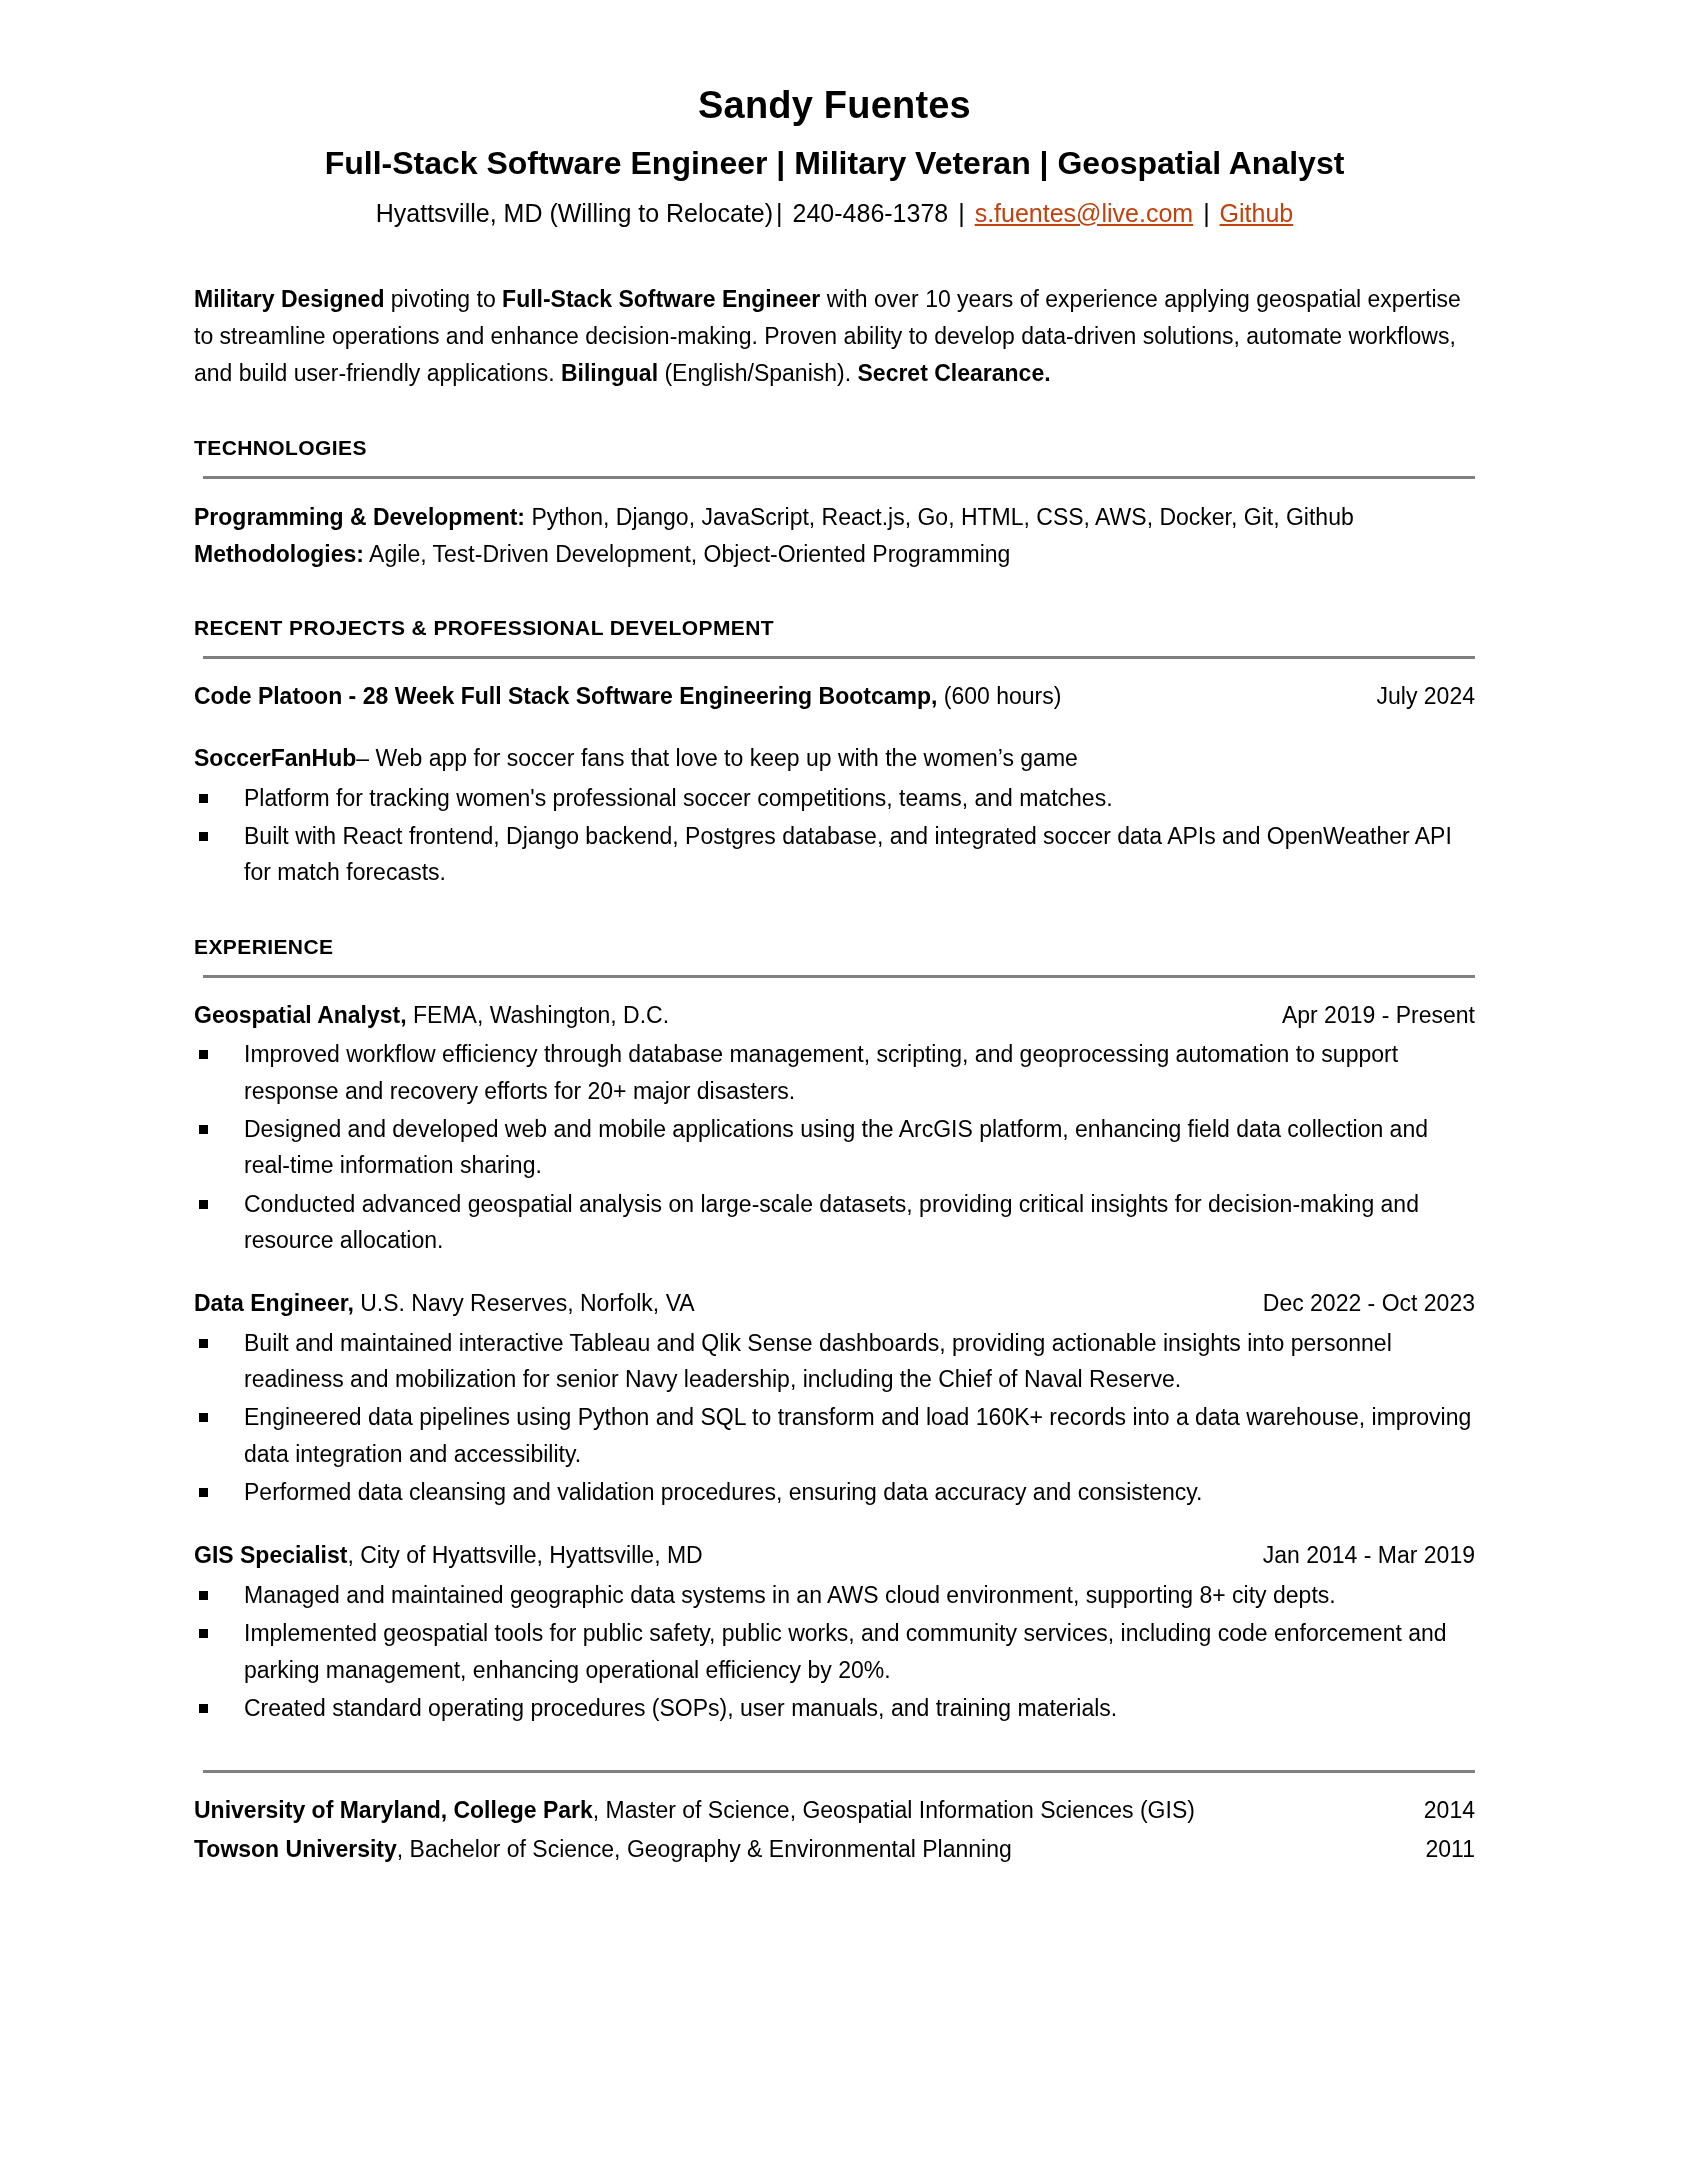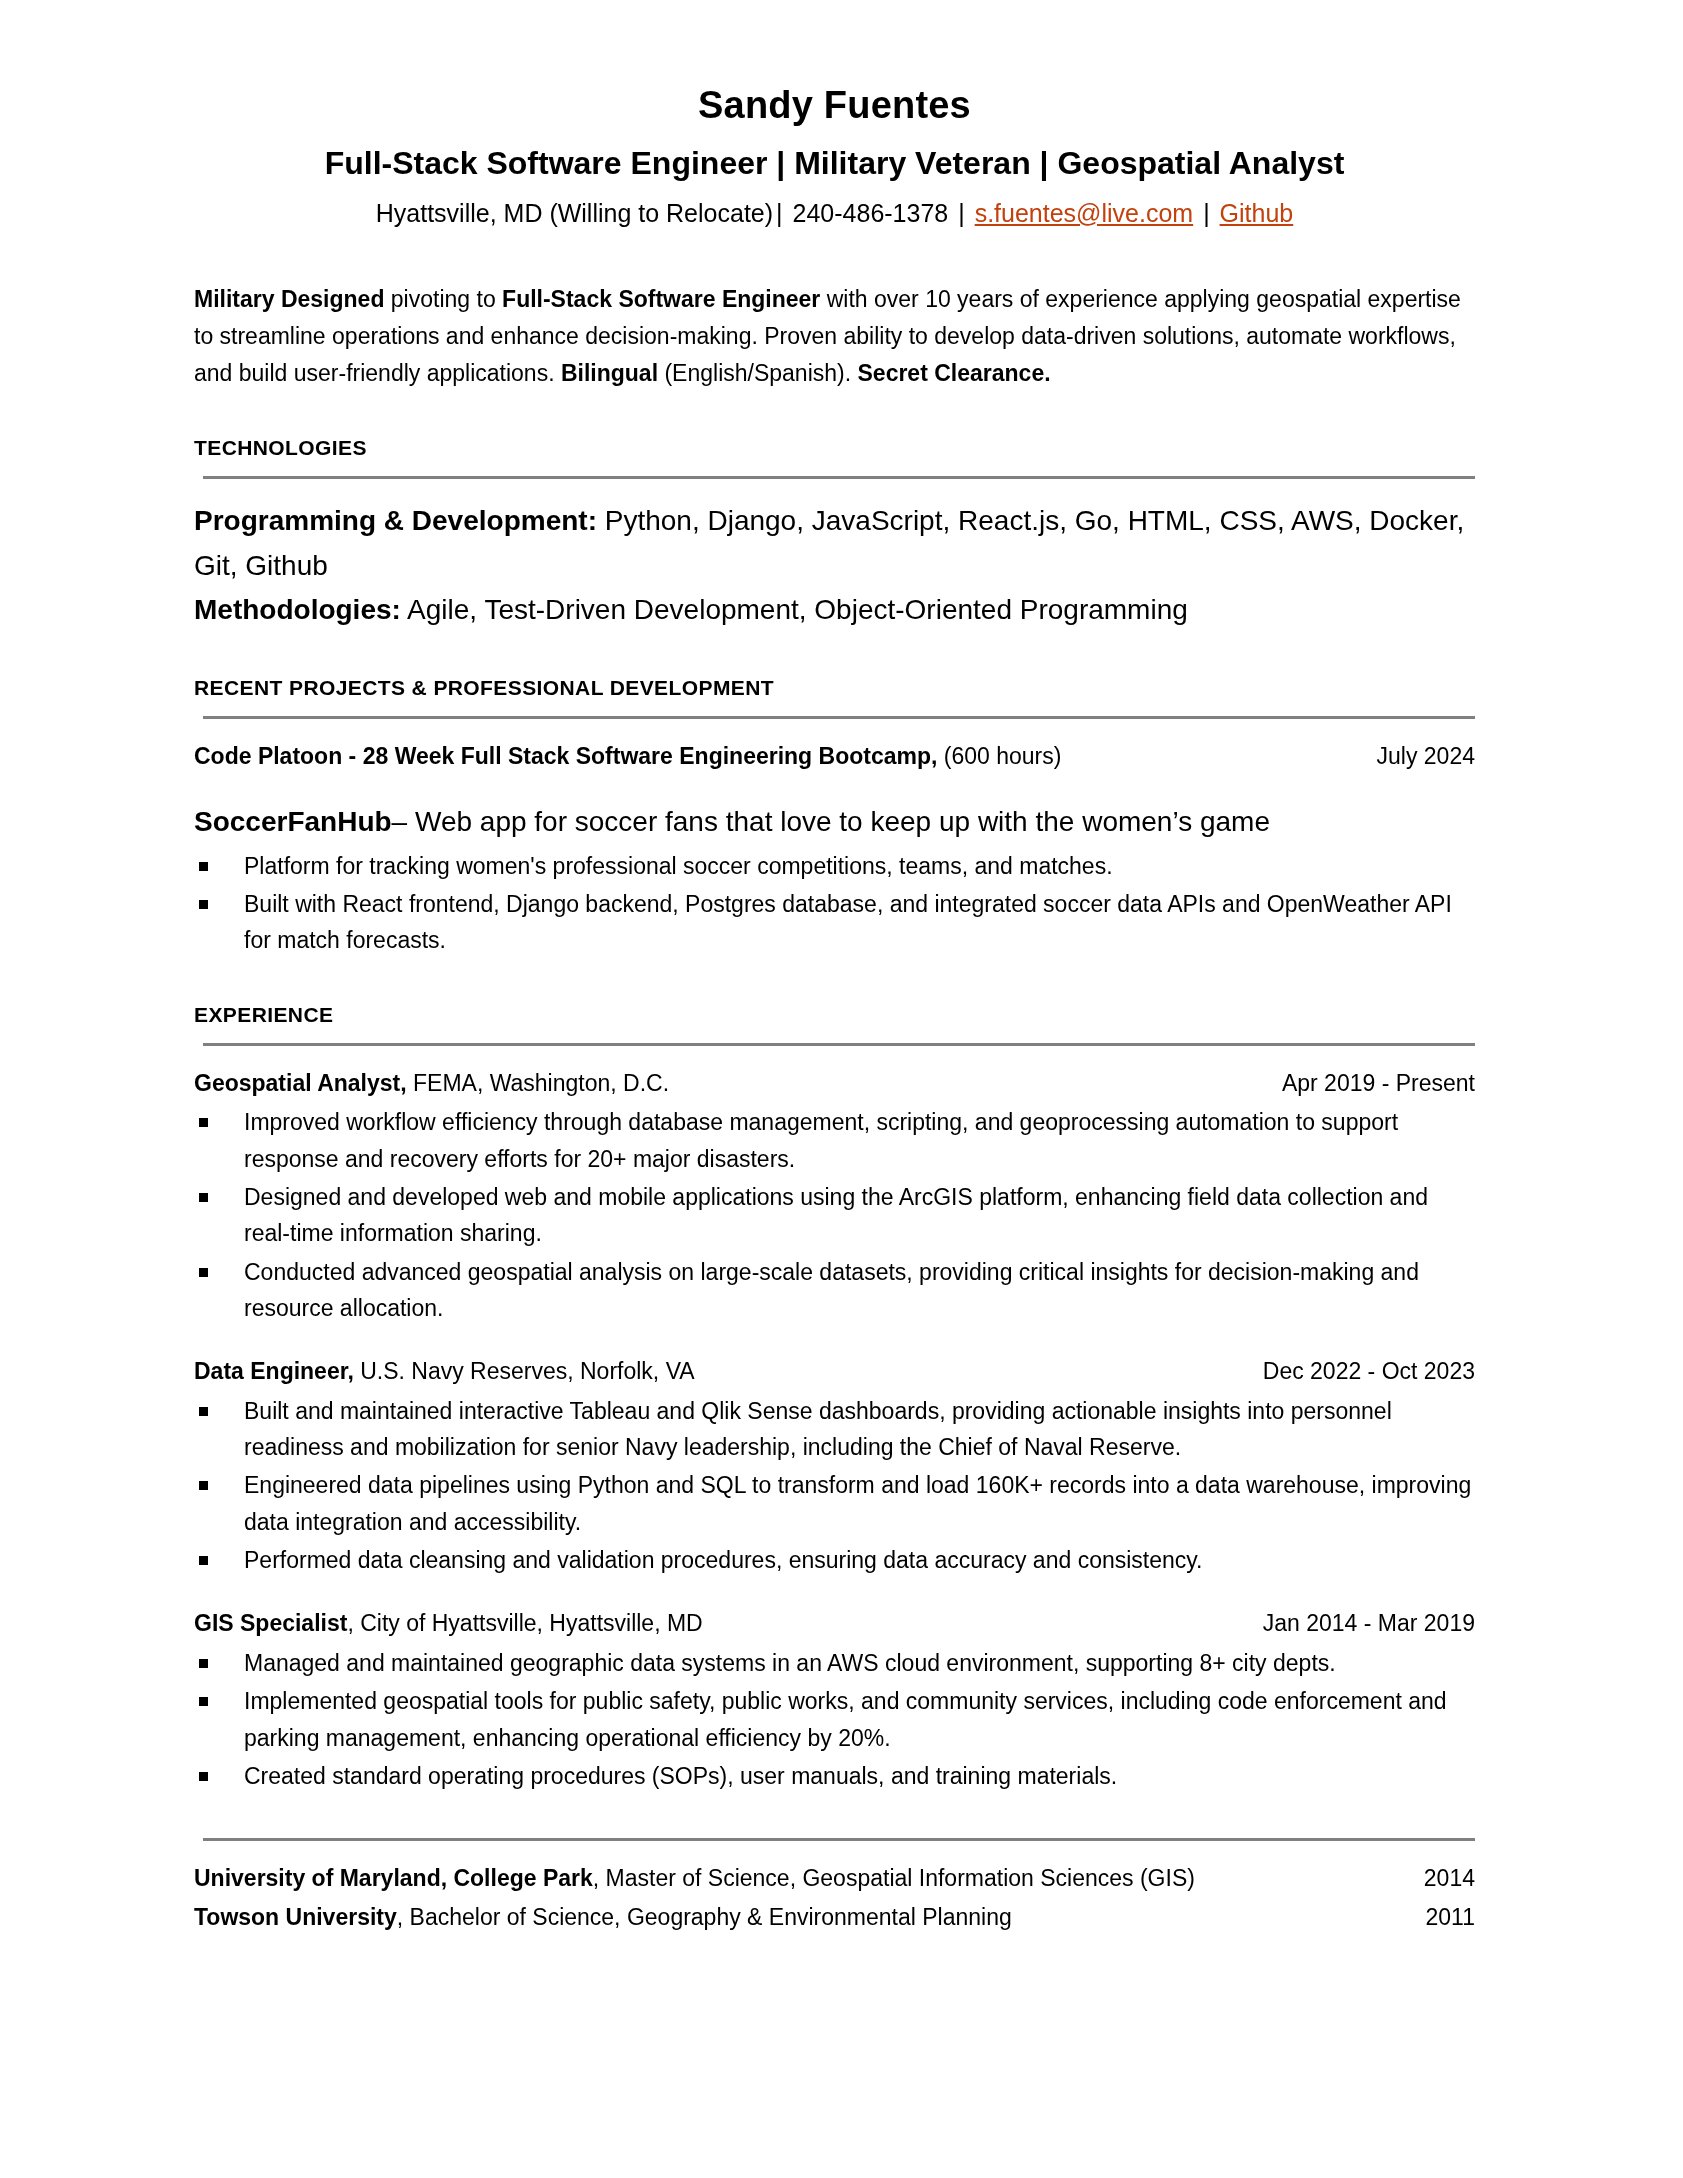--- a/index.html
+++ b/index.html
@@ -69,21 +69,21 @@
   .rule {
     height: 3px;
     background: #808080;
     margin: 16px 0 0 9px;
     width: calc(100% - 9px);
   }
 
   
   .block { margin-top: 20px; }
   .line {
-    font-size: 28px;
+    font-size: 23px;
     line-height: 1.58;
   }
   .line b { font-weight: bold; }
 
   .row {
     display: flex;
     justify-content: center;
     align-items: baseline;
     font-size: 23px;
     line-height: 1.5;

